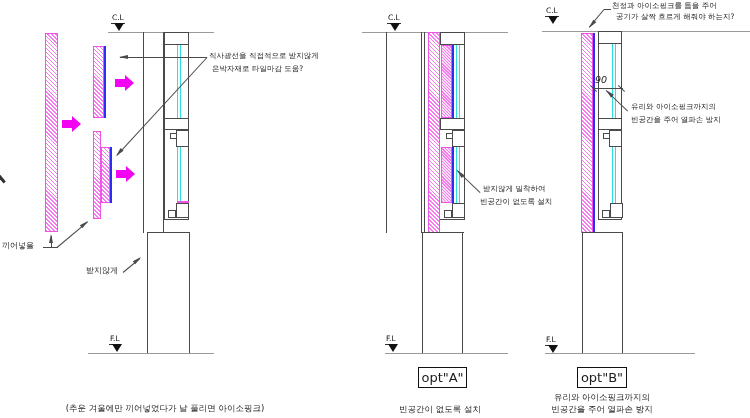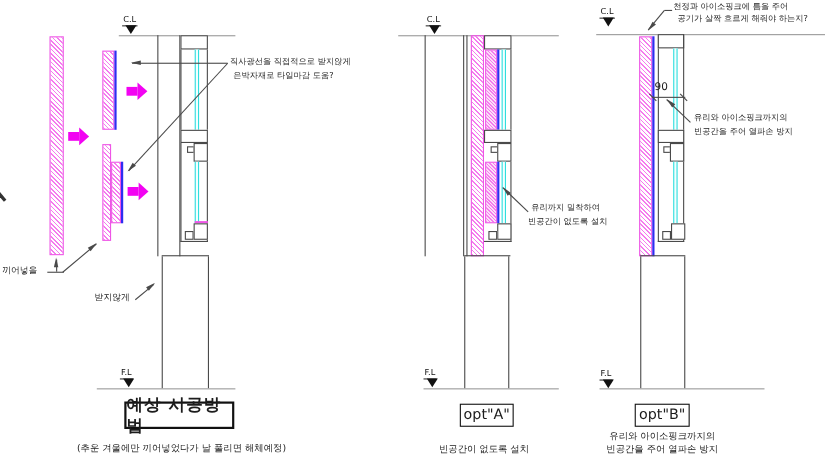--- a/index.html
+++ b/index.html
@@ -107,24 +107,21 @@
   <div class="lead" style="left:123px;top:272px;width:22px;transform:rotate(-39.5deg);"></div>
   <div class="ah" style="left:141px;top:257px;transform:rotate(140.5deg);"></div>
 
   <div class="note" style="left:209px;top:52px;">직사광선을 직접적으로 받지않게</div>
   <div class="note" style="left:212px;top:65px;">은박자재로 타일마감 도움?</div>
   <div class="lead" style="left:120px;top:57px;width:87px;"></div>
   <div class="ah" style="left:119px;top:57px;transform:rotate(0deg);"></div>
   <div class="lead" style="left:207px;top:57px;width:133px;transform:rotate(132.6deg);"></div>
   <div class="ah" style="left:116px;top:156px;transform:rotate(-47.4deg);"></div>
 
-  <div class="tbox" style="left:113px;top:365px;width:100px;height:25px;">
-    <span>예상 시공방법</span>
-  </div>
-  <div class="cap" style="left:40px;top:404px;width:250px;">(추운 겨울에만 끼어넣었다가 날 풀리면 해체예정)</div>
+  <div class="cap" style="left:40px;top:404px;width:250px;">(추운 겨울에만 끼어넣었다가 날 풀리면 아이소핑크)</div>
 
   <div class="lnl" style="left:362px;top:32px;width:146px;height:1px;"></div>
   <div class="cfl" style="left:387px;top:14px;">C.L</div>
   <div class="tri" style="left:390px;top:23px;"></div>
 
   <div class="ln" style="left:386px;top:32px;width:1px;height:201px;"></div>
   <div class="ln" style="left:421px;top:32px;width:1px;height:201px;"></div>
   <div class="ln" style="left:424px;top:32px;width:1px;height:201px;"></div>
 
   <div class="pink" style="left:428px;top:32px;width:12px;height:201px;"></div>
@@ -145,21 +142,21 @@
   <div class="ln" style="left:440px;top:219px;width:25px;height:1px;"></div>
   <div class="ln" style="left:422px;top:232px;width:42px;height:1px;"></div>
   <div class="wallcol" style="left:422px;top:233px;width:41px;height:120px;"></div>
 
   <div class="lnl" style="left:385px;top:353px;width:123px;height:1px;"></div>
   <div class="cfl" style="left:385px;top:335px;">F.L</div>
   <div class="tri" style="left:388px;top:344px;"></div>
 
   <div class="ah" style="left:457px;top:170px;transform:rotate(48deg);"></div>
   <div class="lead" style="left:457px;top:170px;width:32px;transform:rotate(43.7deg);"></div>
-  <div class="note" style="left:483px;top:185px;">유리까지 밀착하여</div>
+  <div class="note" style="left:483px;top:185px;">받지않게 밀착하여</div>
   <div class="note" style="left:480px;top:198px;">빈공간이 없도록 설치</div>
 
   <div class="obox" style="left:418px;top:367px;width:49px;height:21px;">
     <span>opt"A"</span>
   </div>
   <div class="cap" style="left:360px;top:405px;width:160px;">빈공간이 없도록 설치</div>
 
   <div class="lnl" style="left:542px;top:31px;width:208px;height:1px;"></div>
   <div class="cfl" style="left:545px;top:7px;">C.L</div>
   <div class="tri" style="left:548px;top:16px;"></div>
@@ -178,31 +175,31 @@
   <div class="box" style="left:610px;top:203px;width:13px;height:15px;"></div>
   <div class="box" style="left:602px;top:210px;width:8px;height:8px;"></div>
   <div class="ln" style="left:598px;top:219px;width:24px;height:1px;"></div>
   <div class="ln" style="left:582px;top:232px;width:41px;height:1px;"></div>
   <div class="wallcol" style="left:582px;top:233px;width:41px;height:120px;"></div>
 
   <div class="lnl" style="left:545px;top:353px;width:150px;height:1px;"></div>
   <div class="cfl" style="left:545px;top:336px;">F.L</div>
   <div class="tri" style="left:548px;top:345px;"></div>
 
-  <div class="dim" style="left:595px;top:75px;">90</div>
+  <div class="dim" style="left:595px;top:75px;font-style:italic;">90</div>
   <div class="ln" style="left:593px;top:88px;width:30px;height:1px;"></div>
   <div class="tick" style="left:593px;top:84px;"></div>
   <div class="tick" style="left:621px;top:84px;"></div>
 
   <div class="ah" style="left:606px;top:90px;transform:rotate(44deg);"></div>
   <div class="lead" style="left:606px;top:90px;width:30px;transform:rotate(43.7deg);"></div>
   <div class="note" style="left:631px;top:103px;">유리와 아이소핑크까지의</div>
   <div class="note" style="left:631px;top:116px;">빈공간을 주어 열파손 방지</div>
 
-  <div class="note" style="left:612px;top:2px;">천정과 아이소핑크에 틈을 주어</div>
+  <div class="note" style="left:612px;top:2px;">천정과 아이소핑크를 틈을 주어</div>
   <div class="note" style="left:616px;top:13px;">공기가 살짝 흐르게 해줘야 하는지?</div>
   <div class="lead" style="left:604px;top:9px;width:7px;"></div>
   <div class="lead" style="left:604px;top:9px;width:23px;transform:rotate(129.8deg);"></div>
   <div class="ah" style="left:589px;top:28px;transform:rotate(-50.2deg);"></div>
 
   <div class="obox" style="left:577px;top:367px;width:50px;height:21px;">
     <span>opt"B"</span>
   </div>
   <div class="cap" style="left:520px;top:393px;width:164px;">유리와 아이소핑크까지의</div>
   <div class="cap" style="left:520px;top:405px;width:164px;">빈공간을 주어 열파손 방지</div>

